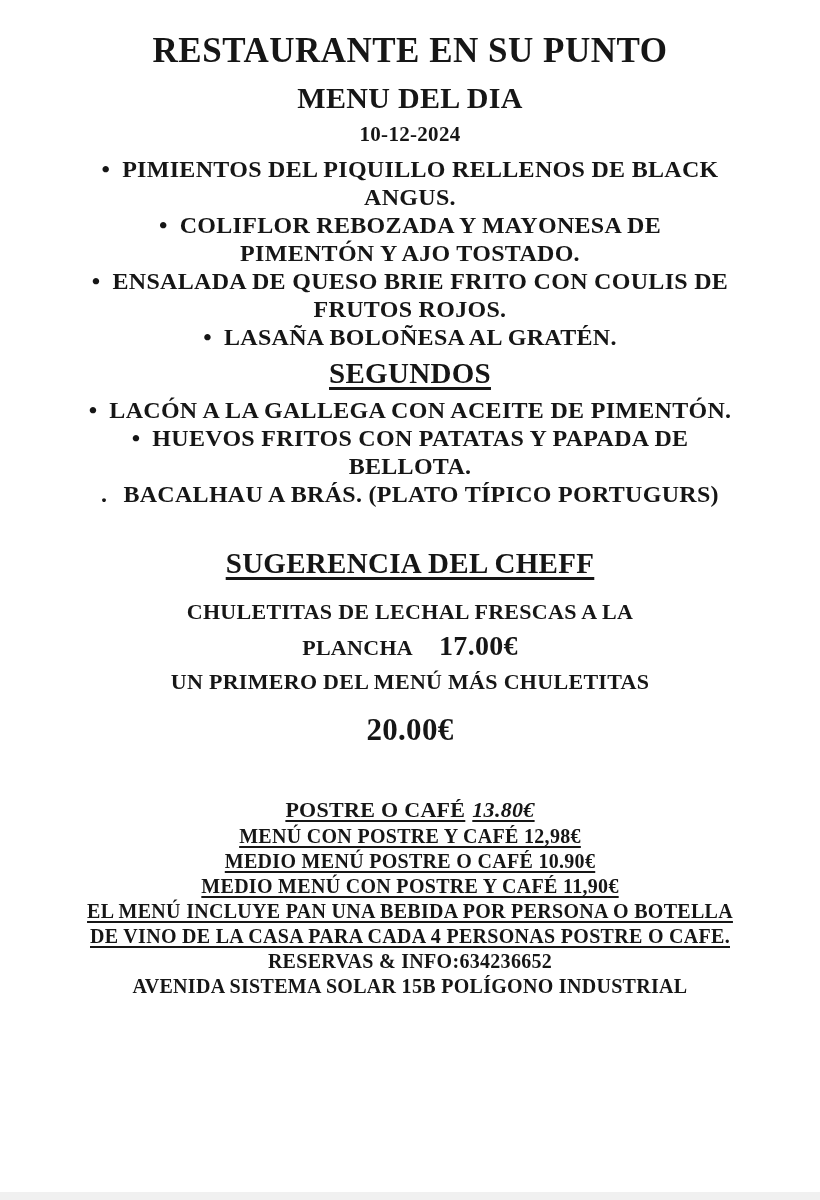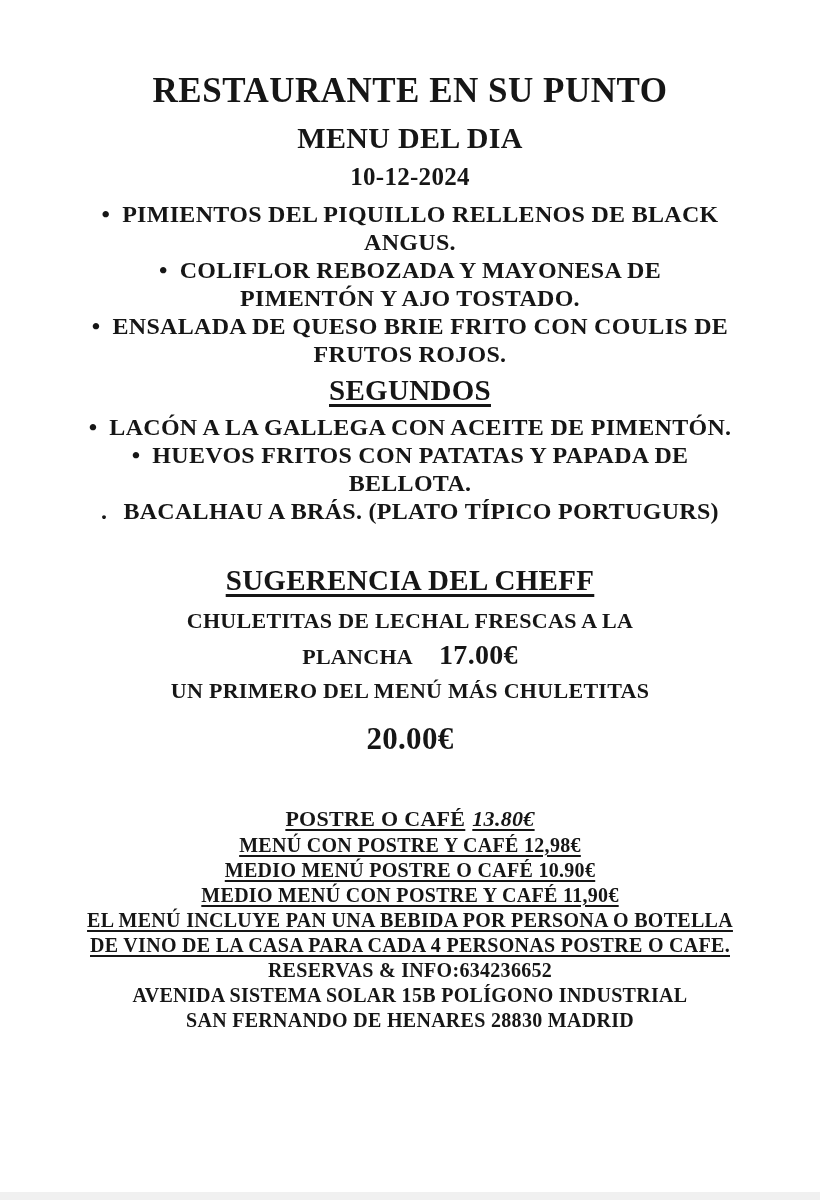--- a/index.html
+++ b/index.html
@@ -9,40 +9,40 @@
     overflow: hidden;
   }
   body {
     font-family: "Liberation Serif", "DejaVu Serif", serif;
     font-weight: bold;
     color: #161616;
     position: relative;
   }
   .page {
     width: 820px; height: 1200px;
-    padding: 70px 76px 0 76px;
+    padding: 30px 76px 0 76px;
     box-sizing: border-box;
     text-align: center;
     letter-spacing: 0.3px;
   }
   .preline { white-space: pre-line; }
 
   .restaurant-name {
     font-size: 35px;
     line-height: 1.2;
     margin: 0 0 8px 0;
     letter-spacing: 0.5px;
   }
   .menu-title {
     font-size: 30px;
     line-height: 1.2;
     margin: 0 0 6px 0;
   }
   .menu-date {
-    font-size: 25px;
+    font-size: 21px;
     line-height: 1.2;
     margin: 0 0 8px 0;
   }
   .item {
     font-size: 24px;
     line-height: 28px;
     margin: 0;
   }
   .marker {
     display: inline-block;
@@ -54,21 +54,21 @@
     line-height: 1.2;
     margin: 5px 0 5px 0;
     text-decoration: underline;
     text-decoration-thickness: 3px;
     text-underline-offset: 4px;
     font-family: Liberation Serif, serif;
   }
   .suggestion-heading {
     font-size: 29px;
     line-height: 1.2;
-    margin: 38px 0 8px 0;
+    margin: 38px 0 16px 0;
     text-decoration: underline;
     text-decoration-thickness: 3px;
     text-underline-offset: 4px;
   }
   .suggestion-line { font-size: 22px; line-height: 30px; }
   .suggestion-price-line { font-size: 22px; line-height: 38px; }
   .price-lg { font-size: 28px; margin-left: 26px; }
   .price-xl {
     font-size: 31px;
     line-height: 40px;
@@ -109,20 +109,21 @@
   <h1 class="restaurant-name">RESTAURANTE EN SU PUNTO</h1>
   <h2 class="menu-title">MENU DEL DIA</h2>
   <div class="menu-date">10-12-2024</div>
 
   <div class="item"><span class="marker">•</span><span class="preline">PIMIENTOS DEL PIQUILLO RELLENOS DE BLACK
 ANGUS.</span></div>
   <div class="item"><span class="marker">•</span><span class="preline">COLIFLOR REBOZADA Y MAYONESA DE
 PIMENTÓN Y AJO TOSTADO.</span></div>
   <div class="item"><span class="marker">•</span><span class="preline">ENSALADA DE QUESO BRIE FRITO CON COULIS DE
 FRUTOS ROJOS.</span></div>
+  <div class="item"><span class="marker">•</span><span class="preline">LASAÑA BOLOÑESA AL GRATÉN.</span></div>
 
   <div class="section-heading">SEGUNDOS</div>
 
   <div class="item"><span class="marker">•</span><span class="preline">LACÓN A LA GALLEGA CON ACEITE DE PIMENTÓN.</span></div>
   <div class="item"><span class="marker">•</span><span class="preline">HUEVOS FRITOS CON PATATAS Y PAPADA DE
 BELLOTA.</span></div>
   <div class="item"><span class="marker small-dot">.</span><span class="preline">BACALHAU A BRÁS. (PLATO TÍPICO PORTUGURS)</span></div>
 
   <div class="suggestion-heading">SUGERENCIA DEL CHEFF</div>
   <div class="suggestion-line">CHULETITAS DE LECHAL FRESCAS A LA</div>
@@ -138,17 +139,16 @@
     </div>
     <div class="price-line">MENÚ CON POSTRE Y CAFÉ 12,98€</div>
     <div class="price-line">MEDIO MENÚ POSTRE O CAFÉ 10.90€</div>
     <div class="price-line">MEDIO MENÚ CON POSTRE Y CAFÉ 11,90€</div>
     <div class="price-line preline">EL MENÚ INCLUYE PAN UNA BEBIDA POR PERSONA O BOTELLA
 DE VINO DE LA CASA PARA CADA 4 PERSONAS POSTRE O CAFE.</div>
   </div>
 
   <div class="contact-line">RESERVAS &amp; INFO:634236652</div>
   <div class="contact-line">AVENIDA SISTEMA SOLAR 15B POLÍGONO INDUSTRIAL</div>
-  <div class="contact-line">SAN FERNANDO DE HENARES 28830 MADRID</div>
 
 </div>
 
 <div class="bottom-strip"></div>
 
 </body></html>

